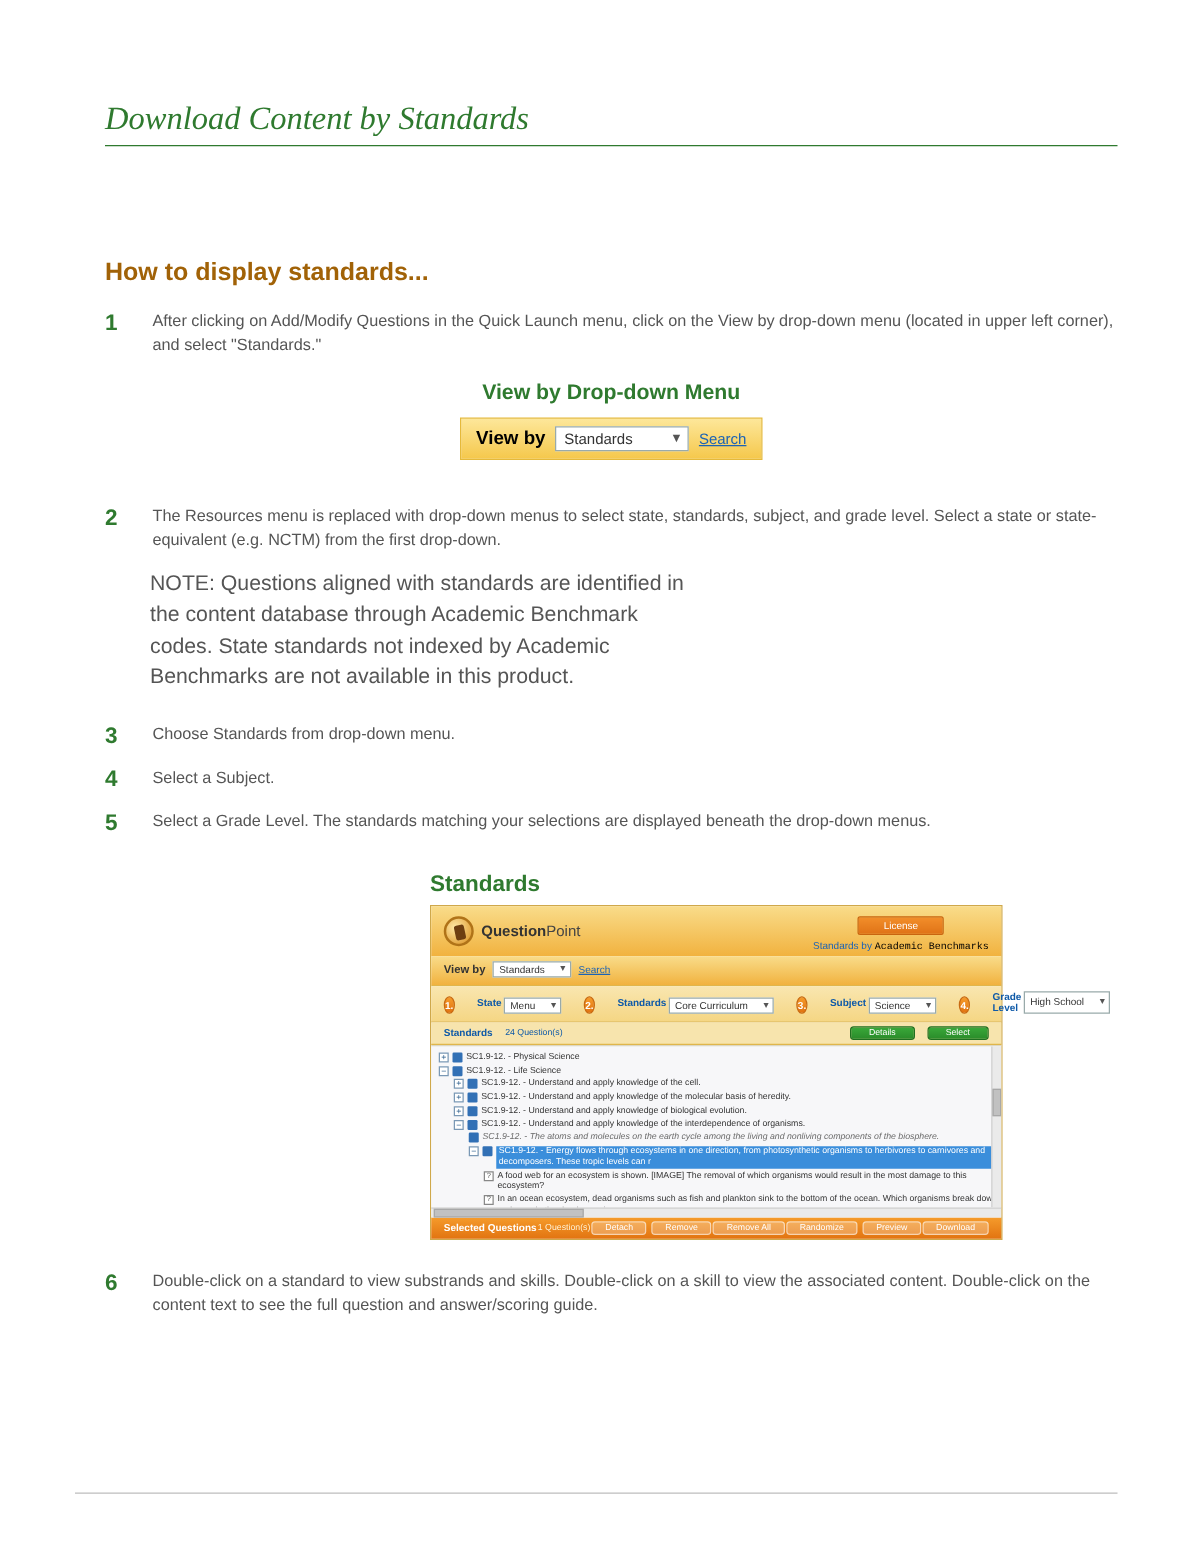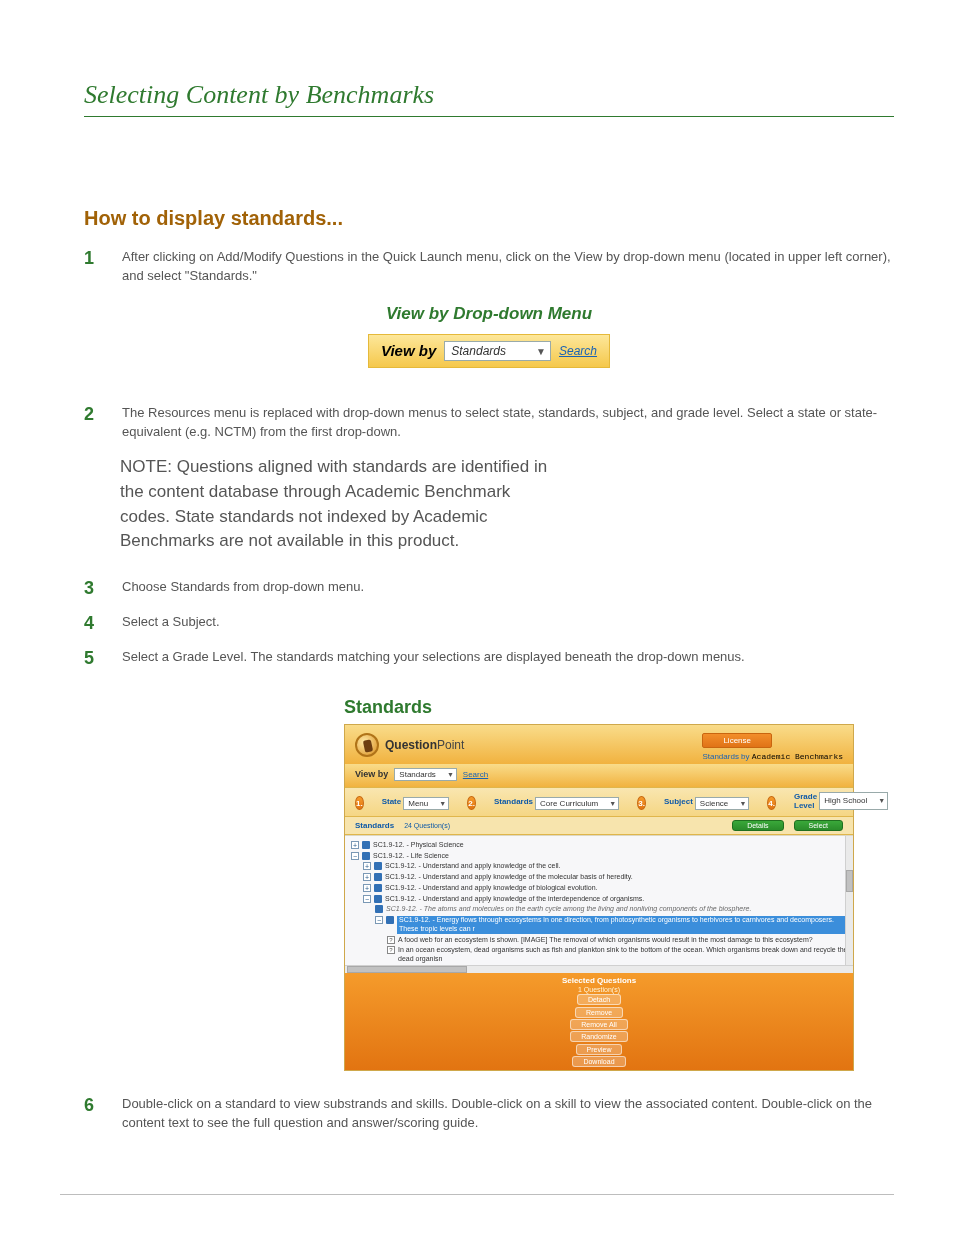--- a/index.html
+++ b/index.html
@@ -4,39 +4,39 @@
 <style>
   * { box-sizing: border-box; margin: 0; padding: 0; }
   html, body { width: 954px; background: #fff; font-family: Georgia, "Times New Roman", serif; color: #333; }
   .page { width: 954px; padding: 80px 60px 60px 84px; min-height: 1235px; position: relative; }
   .page-title { font-style: italic; color: #2f7a2f; font-size: 26px; font-weight: 400; border-bottom: 1px solid #2f7a2f; padding-bottom: 6px; margin-bottom: 90px; }
   .how-to { color: #a16207; font-size: 20px; font-family: Arial, sans-serif; font-weight: 600; margin-bottom: 18px; }
   .steps { margin-left: 0; }
   .step { display: flex; gap: 20px; margin-bottom: 14px; font-family: Arial, sans-serif; }
   .num { color: #2f7a2f; font-weight: 700; font-size: 18px; min-width: 18px; }
   .step-text { color: #555; font-size: 13px; line-height: 1.45; flex: 1; }
-  .dd-figure { margin: 18px 0 36px 0; text-align: center; font-style: italic; }
+  .dd-figure { margin: 18px 0 36px 0; text-align: center; }
   .dd-caption { color: #2f7a2f; font-family: Arial, sans-serif; font-size: 17px; font-weight: 600; margin-bottom: 10px; }
   .dd-box { display: inline-flex; align-items: center; background: linear-gradient(#fde79a,#f5c84c); border: 1px solid #e5b93a; padding: 6px 12px; font-family: Arial, sans-serif; }
   .dd-label { font-weight: 700; color: #000; font-size: 15px; margin-right: 8px; }
   .dd-select { background: #fff; border: 1px solid #9aa; font-size: 12px; padding: 2px 44px 2px 6px; color: #333; position: relative; display:inline-flex; align-items:center; }
   .dd-caret { position:absolute; right:4px; top:50%; transform:translateY(-50%); color:#555; font-size:10px; }
   .dd-search { color: #1b63b5; text-decoration: underline; font-size: 12px; margin-left: 8px; }
   .note { font-family: Arial, sans-serif; color: #555; font-size: 17px; line-height:1.45; margin: 10px 0 24px 36px; max-width:440px; }
   .fig2-caption { color:#2f7a2f; font-family: Arial, sans-serif; font-size:18px; font-weight:600; margin: 28px 0 6px 260px; }
 
   
-  .app { width: 510px; margin-left: 260px; border: 1px solid #cfa84b; font-family: Arial, sans-serif; font-size: 8px; color:#333; }
+  .app { width: 458px; margin-left: 260px; border: 1px solid #cfa84b; font-family: Arial, sans-serif; font-size: 8px; color:#333; }
   .app-top { background: linear-gradient(#f9dc8a,#f1b23f); padding: 8px 10px 3px 10px; display:flex; justify-content:space-between; align-items:flex-start; }
   .brand { display:flex; align-items:center; gap:6px; }
   .brand-icon { width:24px; height:24px; border-radius:50%; background: radial-gradient(circle at 35% 35%, #ffe9a6, #d98f1f); border:2px solid #b07318; position:relative; }
   .brand-icon::after{ content:""; position:absolute; left:7px; top:5px; width:8px; height:12px; background:#6d3e11; border-radius:2px; transform:rotate(-12deg); }
   .brand-text { font-size:12px; font-weight:700; }
   .brand-text .thin { font-weight:400; color:#444; }
-  .license-col { text-align:left; }
+  .license-col { text-align:center; }
   .license-btn { background: linear-gradient(#f28e2a,#e07317); color:#fff; border:1px solid #c9650f; border-radius:2px; padding:2px 20px; font-size:8px; display:inline-block; }
   .std-by { color:#1b63b5; font-size:8px; margin-top:4px; }
   .std-by .ab { font-family: Liberation Mono, monospace; color:#000; }
   .viewby-row { background: linear-gradient(#f9dc8a,#f1b23f); padding: 4px 10px 6px 10px; display:flex; align-items:center; gap:6px; border-bottom:1px solid #e0b64b; }
   .vb-label { font-weight:700; font-size:9px; }
   .mini-select { background:#fff; border:1px solid #9aa; padding:1px 20px 1px 4px; font-size:8px; position:relative; display:inline-flex; align-items:center; white-space:nowrap; }
   .mini-caret { position:absolute; right:2px; font-size:7px; color:#555; }
   .link { color:#1b63b5; text-decoration:underline; font-size:8px; }
   .filters { background: linear-gradient(#f9e6b0,#f5d684); padding: 4px 10px 6px 10px; display:flex; gap:18px; align-items:flex-end; border-bottom:1px solid #e0b64b; }
   .fcol { display:flex; flex-direction:row; gap:2px; }
@@ -49,36 +49,36 @@
   .tree { background:#f7f7f9; border-top:1px solid #dcd7c3; padding:4px 2px 4px 6px; max-height:130px; overflow:hidden; position:relative; }
   .tree-row { display:flex; align-items:flex-start; gap:3px; padding:1px 0; font-size:7px; line-height:1.25; }
   .exp { width:8px; height:8px; border:1px solid #7a98b5; background:#fff; color:#2b5d8c; font-size:7px; line-height:7px; text-align:center; flex:none; }
   .ticon { width:8px; height:8px; background:#3270b5; border-radius:1px; flex:none; }
   .qicon { width:8px; height:8px; border:1px solid #888; background:#fff; color:#555; font-size:6px; line-height:7px; text-align:center; flex:none; }
   .ind1 { margin-left:12px; }
   .ind2 { margin-left:24px; }
   .ind3 { margin-left:36px; }
   .hl { background:#3b8edb; color:#fff; padding:0 2px; }
   .it { font-style:italic; color:#6a6a6a; }
-  .bottom-bar { background: linear-gradient(#f59b2b,#e27411); padding:3px 10px; display:flex; align-items:center; gap:1px;flex-direction:column; }
+  .bottom-bar { background: linear-gradient(#f59b2b,#e27411); padding:3px 10px; display:flex; align-items:center; gap:1px; }
   .sel-q { color:#fff; font-weight:700; font-size:8px; }
   .sel-c { color:#fff3d6; font-size:7px; }
   .btn-mini { background: rgba(255,255,255,.25); color:#fff; border:1px solid rgba(255,255,255,.55); border-radius:3px; padding:1px 10px; font-size:7px; }
   .spacer { flex:1; }
   .scrollbar { position:absolute; right:0; top:0; bottom:0; width:8px; background:#eaeaea; border-left:1px solid #d0d0d0; }
   .scrollbar .thumb { position:absolute; left:0; right:0; top:34px; height:22px; background:#c1c1c1; border:1px solid #a8a8a8; }
   .hscroll { height:8px; background:#eaeaea; border-top:1px solid #d0d0d0; position:relative; }
   .hscroll .thumbh { position:absolute; top:0; bottom:0; left:2px; width:120px; background:#c1c1c1; border:1px solid #a8a8a8; }
   hr.footer { position:absolute; bottom:40px; left:60px; right:60px; border:none; border-top:1px solid #bdbdbd; }
 </style>
 </head>
 <body>
 
 <div class="page">
-  <h1 class="page-title">Selecting Content by Benchmarks</h1>
+  <h1 class="page-title">Download Content by Standards</h1>
 
   <div class="how-to">How to display standards...</div>
 
   <div class="steps">
     <div class="step">
         <div class="num">1</div>
         <div class="step-text">After clicking on Add/Modify Questions in the Quick Launch menu, click on the View by drop-down menu (located in upper left corner), and select "Standards."</div>
       </div>
 
     <div class="dd-figure">

